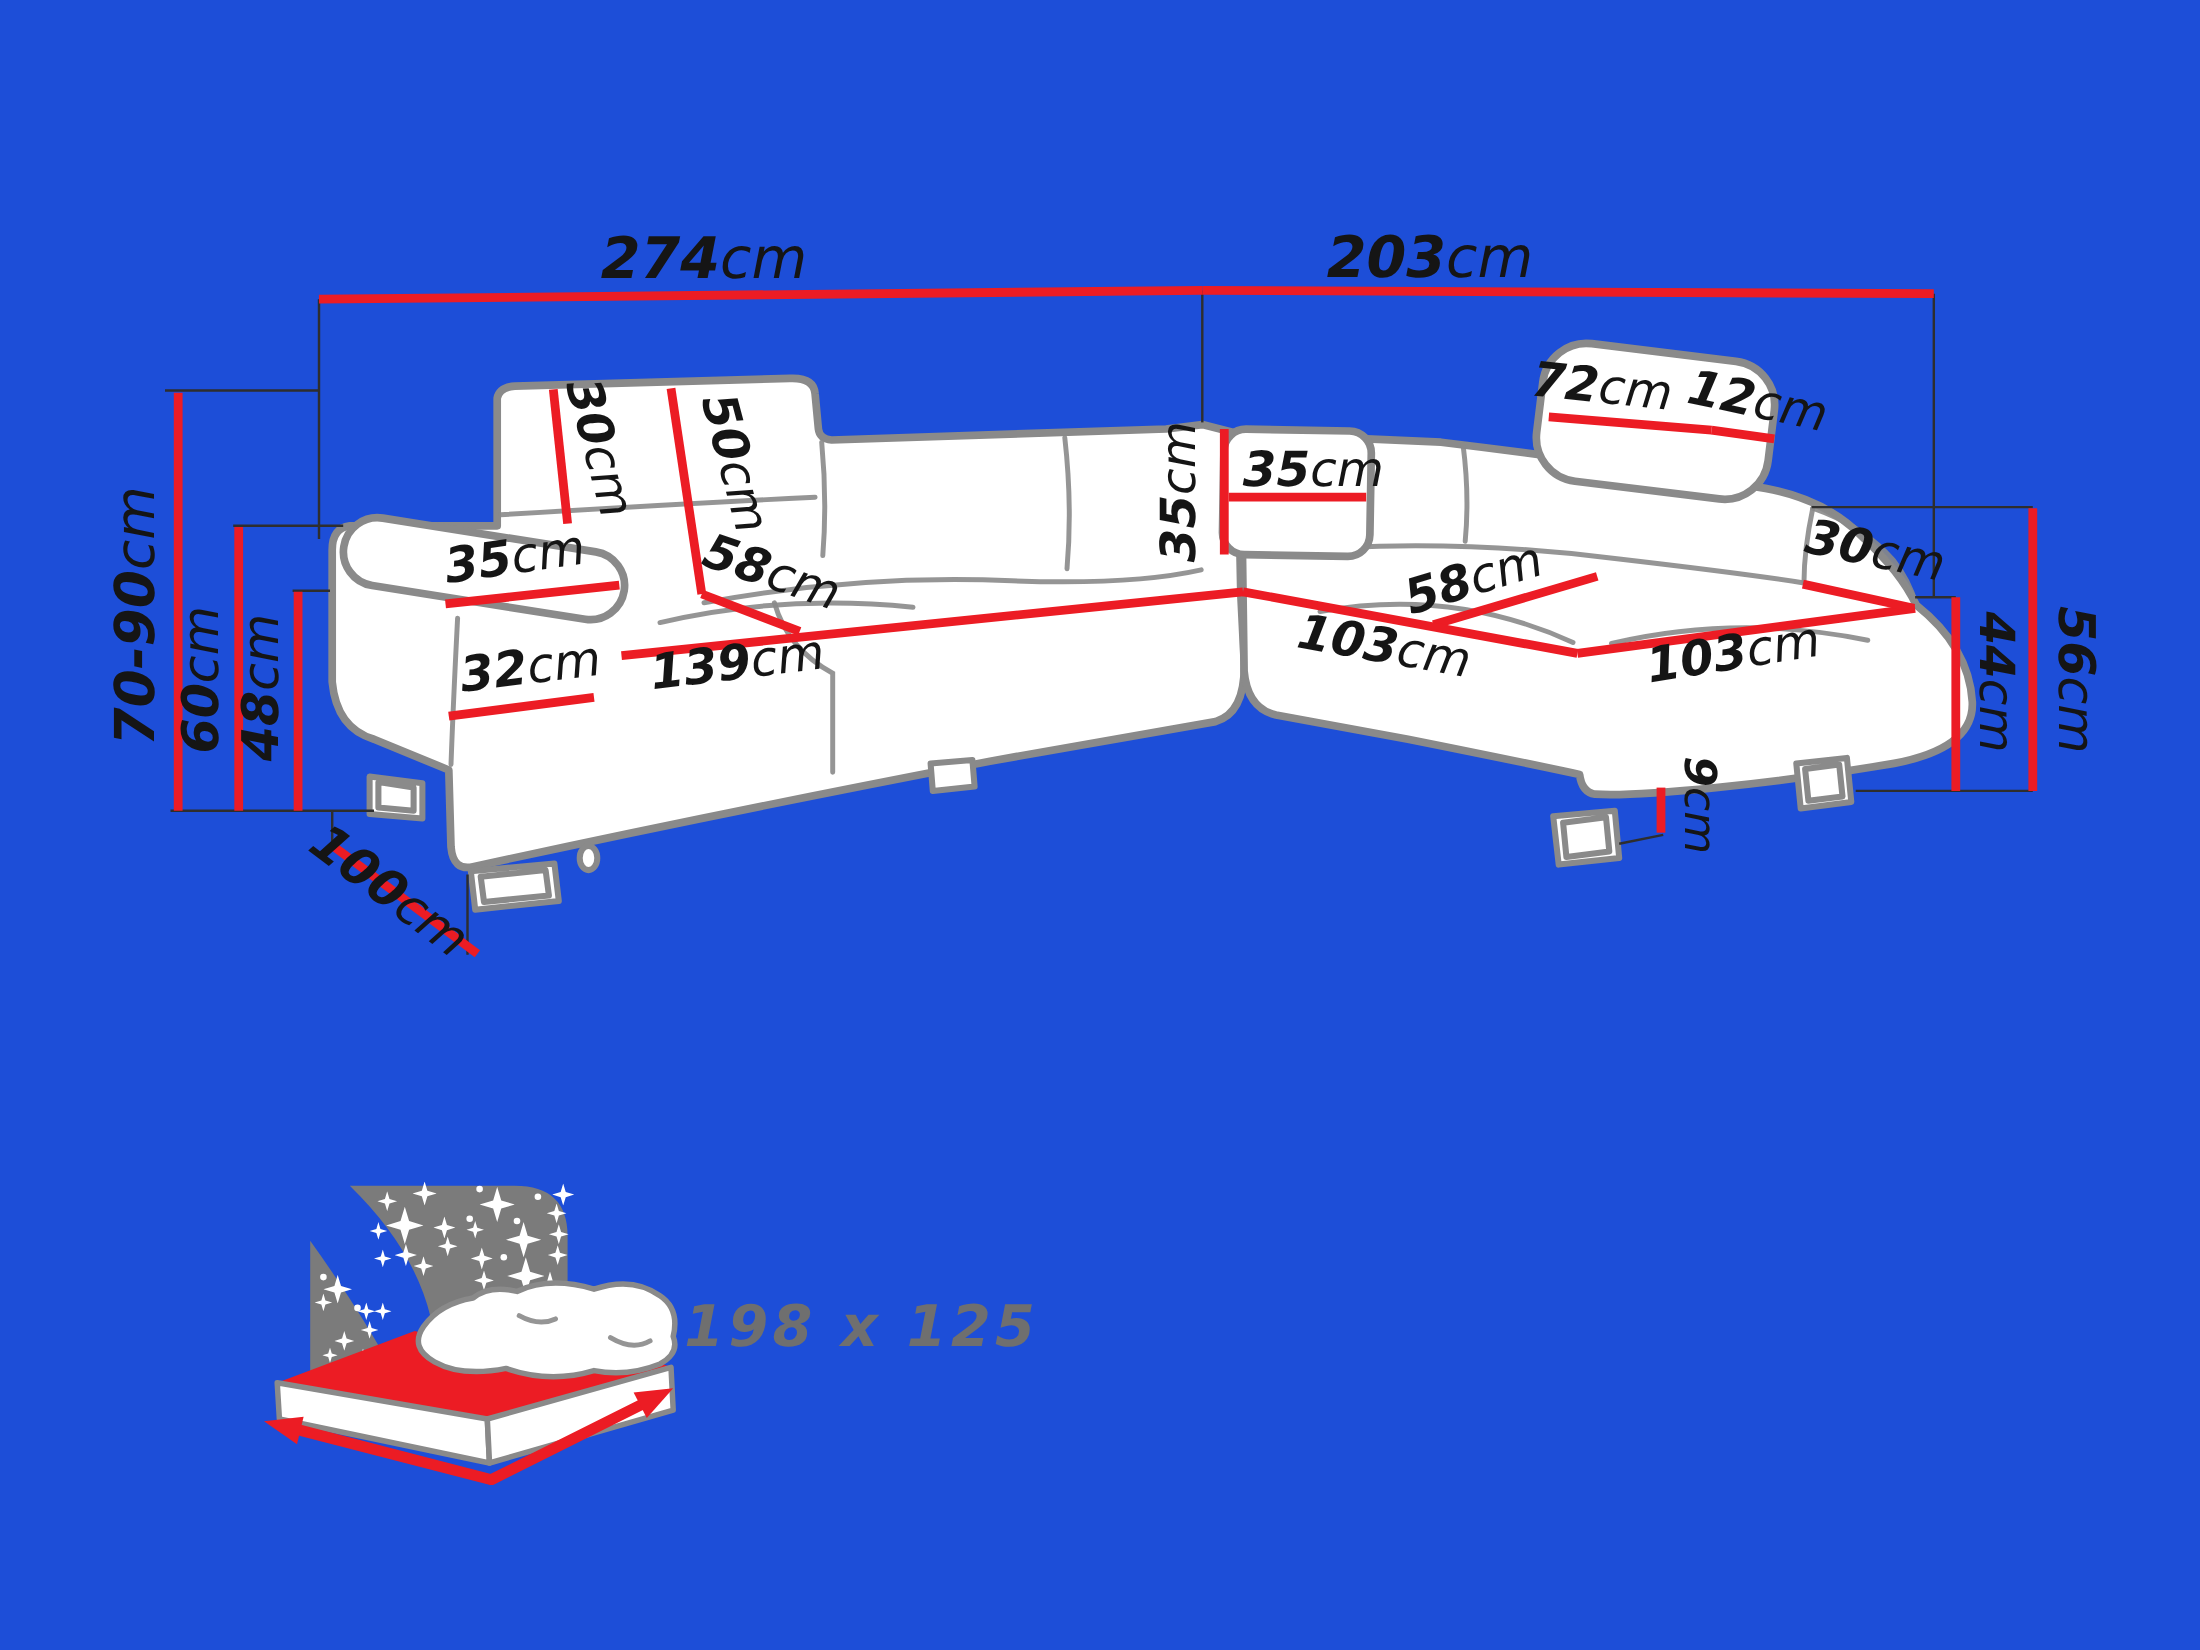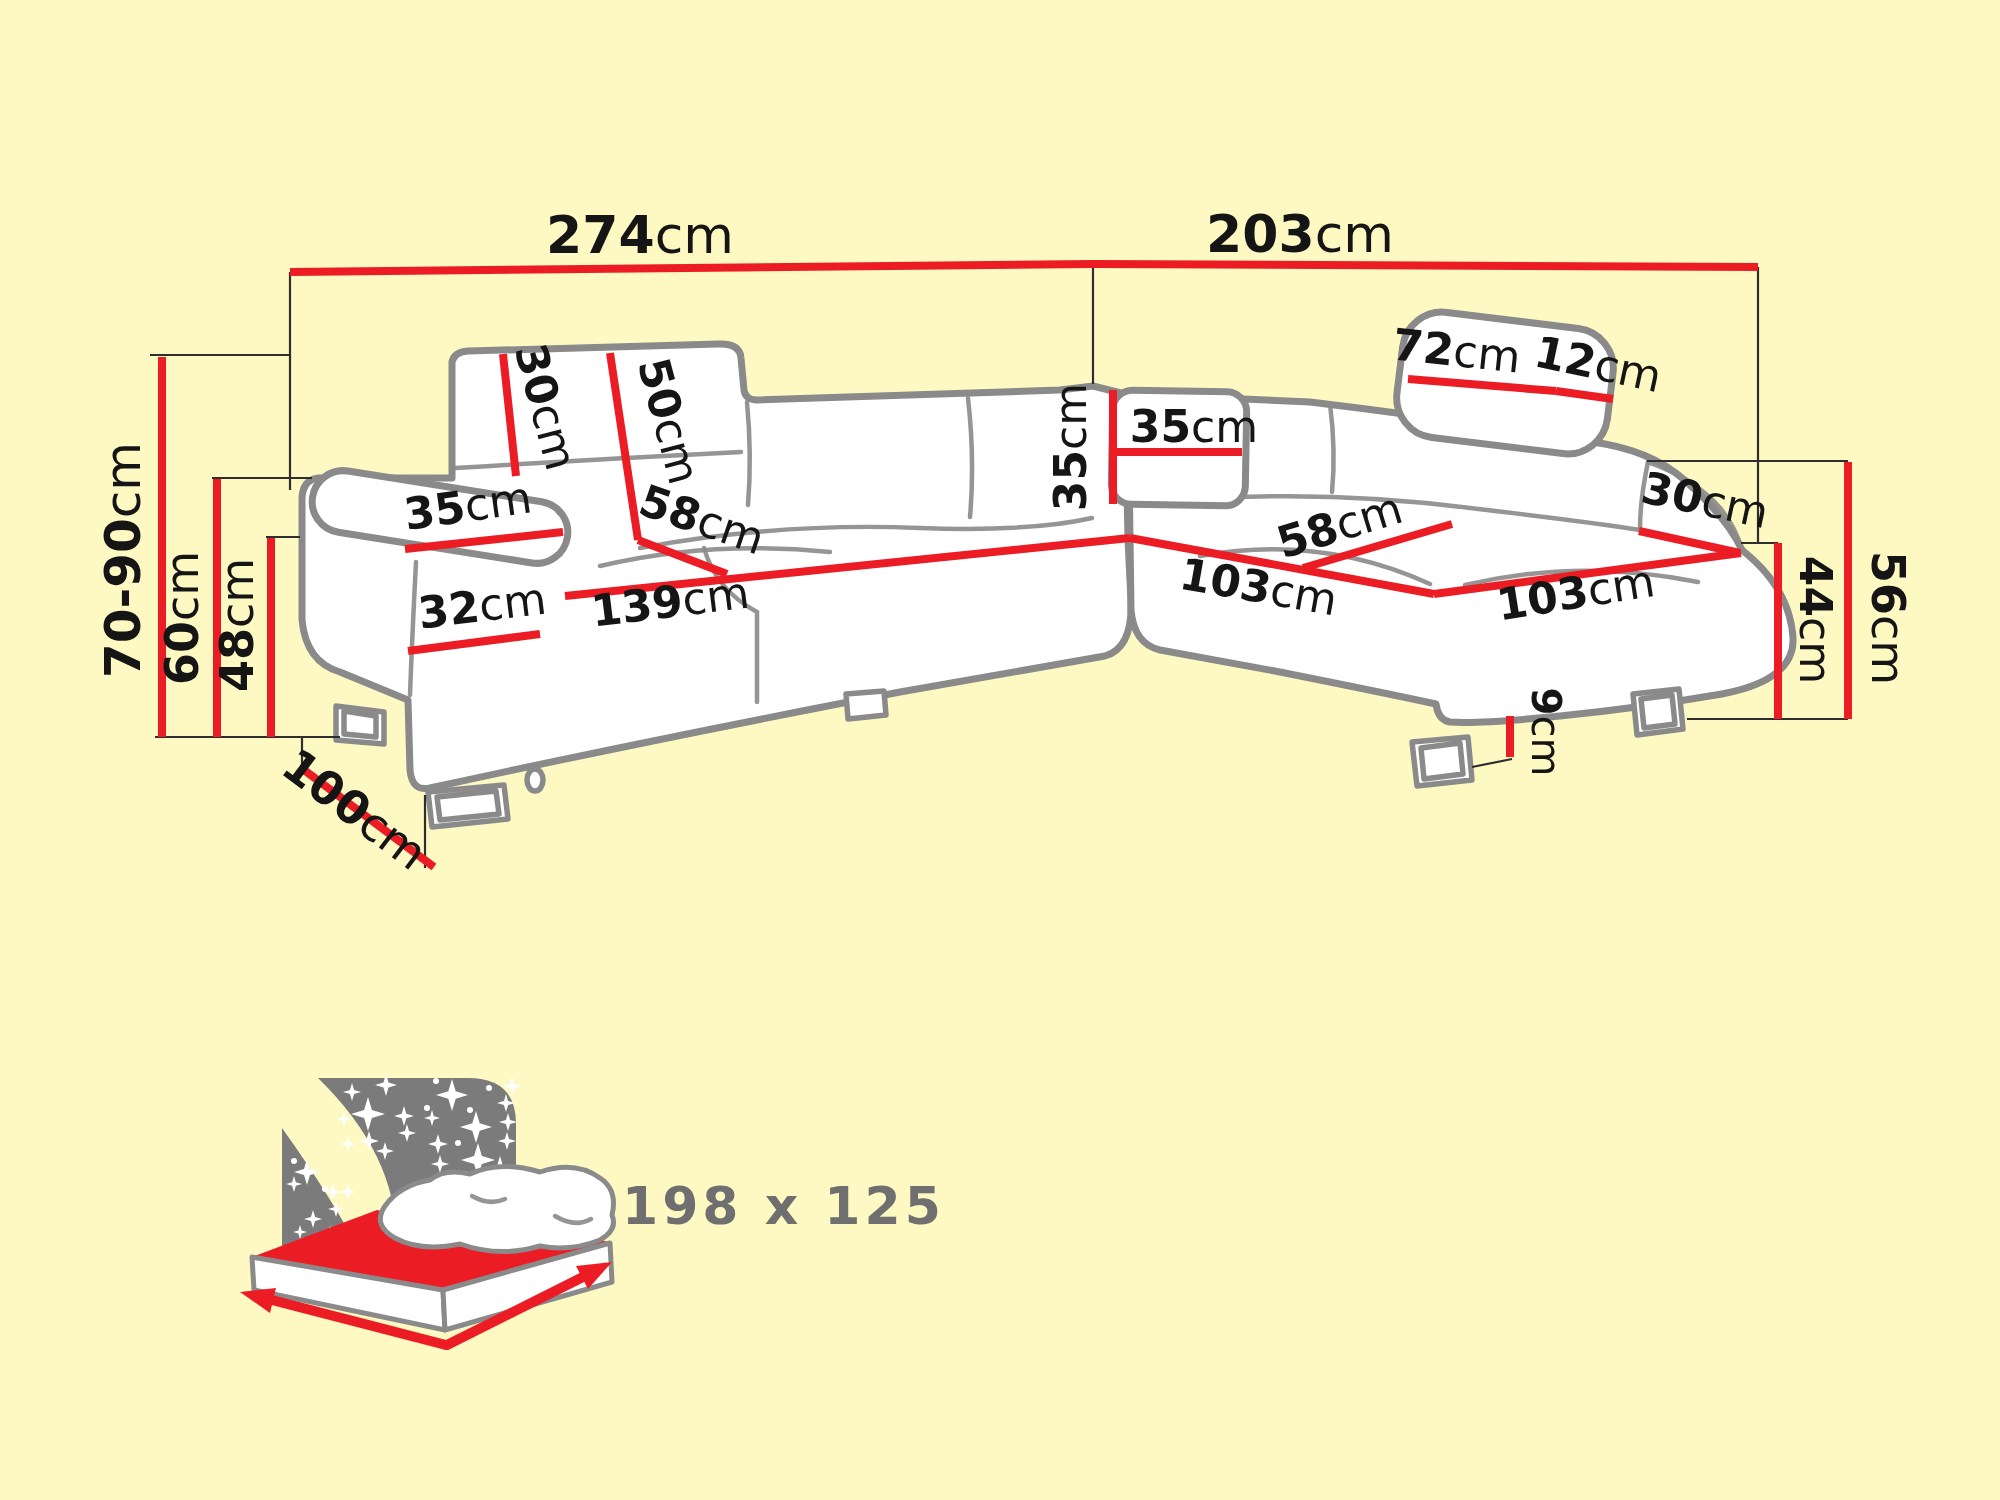--- a/index.html
+++ b/index.html
@@ -1,16 +1,16 @@
 <!DOCTYPE html>
 <html style="--dimension-red: #ec1c24; --outline-grey: #8a8a8a; --text-black: #151515; --bed-grey: #7b7b7b; --bed-text-grey: #6f6f6f;"><head>
 <meta charset="utf-8">
 <style>
   html,body{margin:0;padding:0;background:#ffffff;}
-  .stage{width:2000px;height:1500px;position:relative;background:#fef9c3;overflow:hidden;}
+  .stage{width:2000px;height:1500px;position:relative;background:#1d4ed8;overflow:hidden;font-style:italic;}
   svg{display:block;}
   
   .outline{stroke:var(--outline-grey,#8a8a8a);stroke-width:7;fill:#ffffff;stroke-linejoin:round;stroke-linecap:round;}
   .seam{stroke:var(--outline-grey,#8a8a8a);stroke-width:4.5;fill:none;stroke-linecap:round;opacity:.9;}
   .foot{stroke:var(--outline-grey,#8a8a8a);stroke-width:5.5;fill:#ffffff;stroke-linejoin:round;}
   .red-line{stroke:var(--dimension-red,#ec1c24);stroke-width:8;fill:none;}
   .red-arrow{stroke:var(--dimension-red,#ec1c24);stroke-width:10;fill:none;stroke-linecap:round;}
   .red-fill{fill:var(--dimension-red,#ec1c24);}
   .thin{stroke:#2e2e2e;stroke-width:2.2;fill:none;}
   text{font-family:"DejaVu Sans","Liberation Sans",sans-serif;fill:var(--text-black,#151515);}

